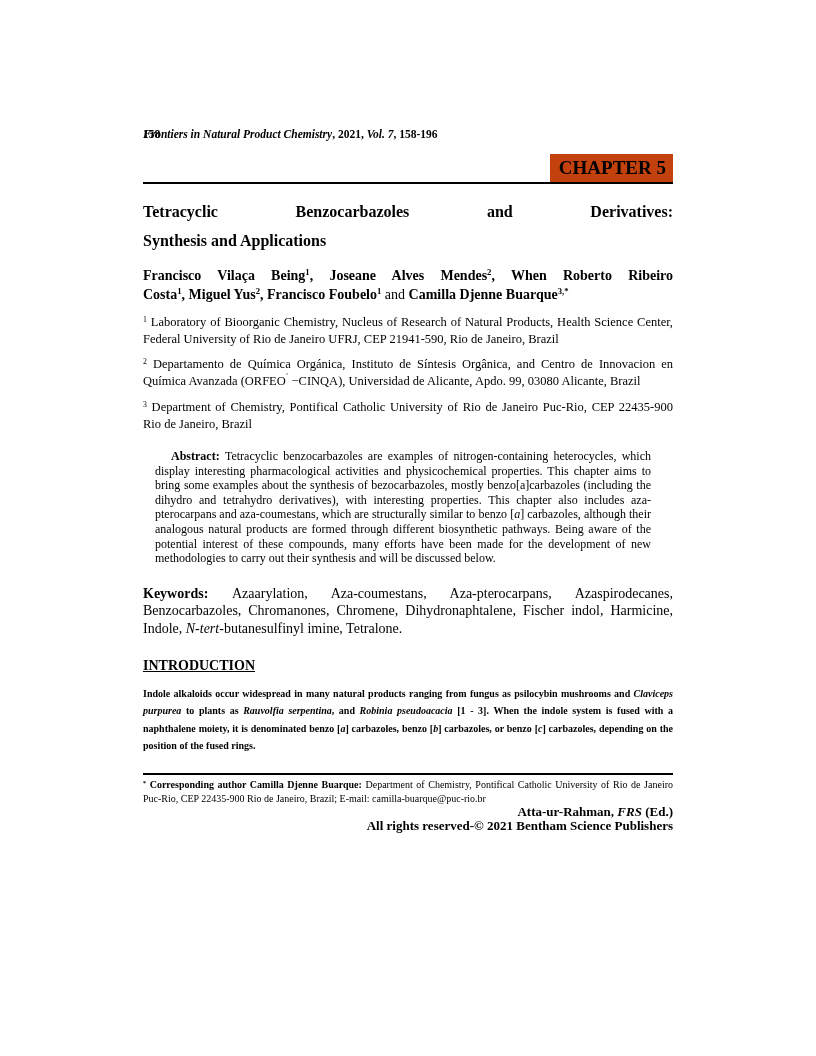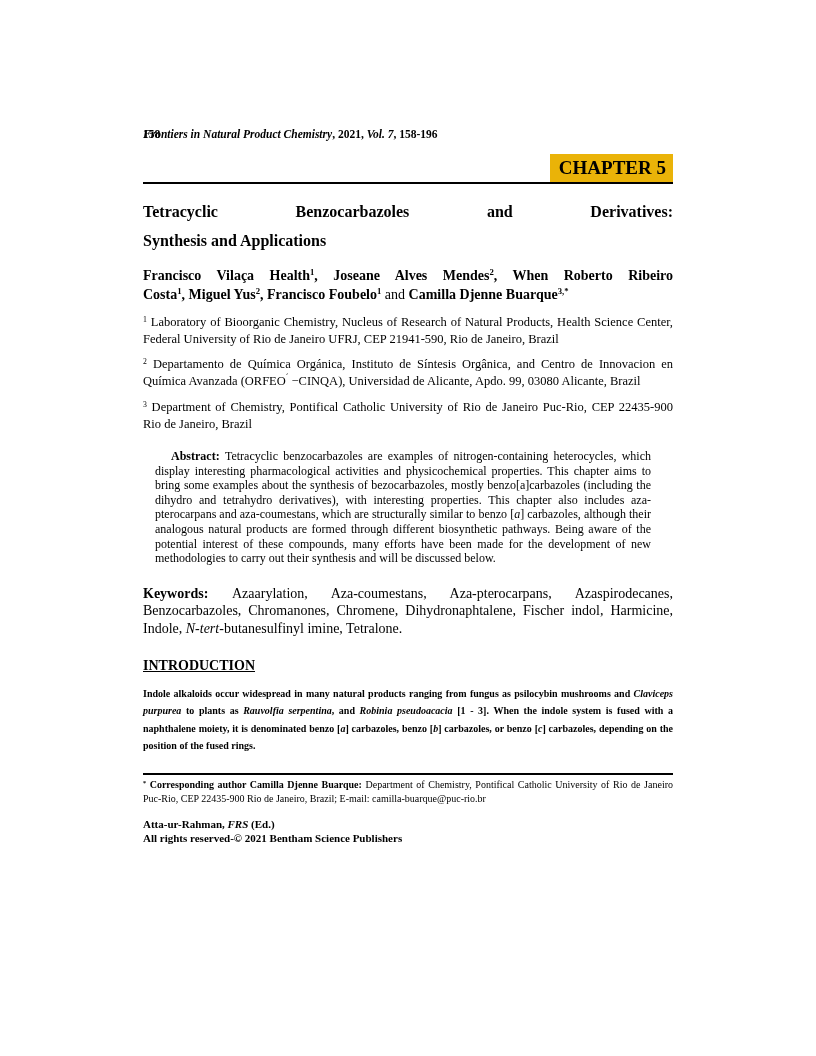--- a/index.html
+++ b/index.html
@@ -30,21 +30,21 @@
   .page-number { position: absolute; left: 0; top: 0; font-weight: bold; }
   .journal-header { text-align: left; font-weight: bold; }
 
   .chapter-banner {
     margin-top: 12px;
     border-bottom: 2px solid #000000;
     text-align: right;
   }
   .chapter-label {
     display: inline-block;
-    background: #eab308;
+    background: #c2410c;
     font-weight: bold;
     font-size: 19px;
     line-height: 24px;
     padding: 2px 7px 2px 9px;
   }
 
   .chapter-title {
     margin-top: 13px;
     font-size: 16px;
     font-weight: bold;
@@ -105,24 +105,23 @@
     border-top: 2px solid #000000;
     padding-top: 3px;
   }
   .footnote {
     font-size: 10px;
     line-height: 13px;
     text-align: justify;
   }
 
   .publisher-block {
-    margin-top: 13px;
-    text-align: left;
+    text-align: right;
     font-weight: bold;
-    font-size: 11px;
+    font-size: 13px;
     line-height: 13.5px;
   }
 </style>
 </head>
 <body>
 
 <div class="sheet">
 
   <div class="header-row">
     <span class="page-number">158</span>
@@ -132,21 +131,21 @@
   <div class="chapter-banner">
     <span class="chapter-label">CHAPTER 5</span>
   </div>
 
   <div class="chapter-title">
     <div class="title-line-1">Tetracyclic Benzocarbazoles and Derivatives:</div>
     <div class="title-line-2">Synthesis and Applications</div>
   </div>
 
   <div class="authors">
-    <div class="authors-line-1"><span>Francisco Vilaça Health</span><span class="rt-sup">1</span><span>, Joseane Alves Mendes</span><span class="rt-sup">2</span><span>, When Roberto Ribeiro</span></div>
+    <div class="authors-line-1"><span>Francisco Vilaça Being</span><span class="rt-sup">1</span><span>, Joseane Alves Mendes</span><span class="rt-sup">2</span><span>, When Roberto Ribeiro</span></div>
     <div class="authors-line-2"><span>Costa</span><span class="rt-sup">1</span><span>, Miguel Yus</span><span class="rt-sup">2</span><span>, Francisco Foubelo</span><span class="rt-sup">1</span><span> </span><span class="rt-n">and</span><span> Camilla Djenne Buarque</span><span class="rt-sup">3,*</span></div>
   </div>
 
   <div class="affiliations">
     <p class="affiliation"><span class="rt-sup">1</span><span> Laboratory of Bioorganic Chemistry, Nucleus of Research of Natural Products, Health Science Center, Federal University of Rio de Janeiro UFRJ, CEP 21941-590, Rio de Janeiro, Brazil</span></p>
     <p class="affiliation"><span class="rt-sup">2</span><span> Departamento de Química Orgánica, Instituto de Síntesis Orgânica, and Centro de Innovacion en Química Avanzada (ORFEO</span><span class="rt-sup">´</span><span> −CINQA), Universidad de Alicante, Apdo. 99, 03080 Alicante, Brazil</span></p>
     <p class="affiliation"><span class="rt-sup">3</span><span> Department of Chemistry, Pontifical Catholic University of Rio de Janeiro Puc-Rio, CEP 22435-900 Rio de Janeiro, Brazil</span></p>
   </div>
 
   <div class="abstract"><span class="rt-b">Abstract: </span><span>Tetracyclic benzocarbazoles are examples of nitrogen-containing heterocycles, which display interesting pharmacological activities and physicochemical properties. This chapter aims to bring some examples about the synthesis of bezocarbazoles, mostly benzo[a]carbazoles (including the dihydro and tetrahydro derivatives), with interesting properties. This chapter also includes aza-pterocarpans and aza-coumestans, which are structurally similar to benzo [</span><span class="rt-i">a</span><span>] carbazoles, although their analogous natural products are formed through different biosynthetic pathways. Being aware of the potential interest of these compounds, many efforts have been made for the development of new methodologies to carry out their synthesis and will be discussed below.</span></div>

